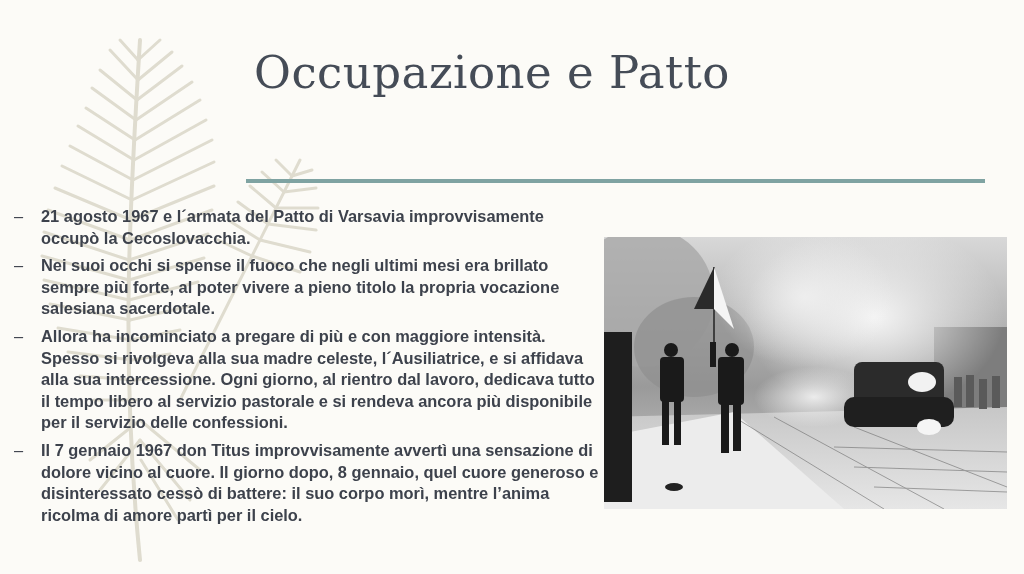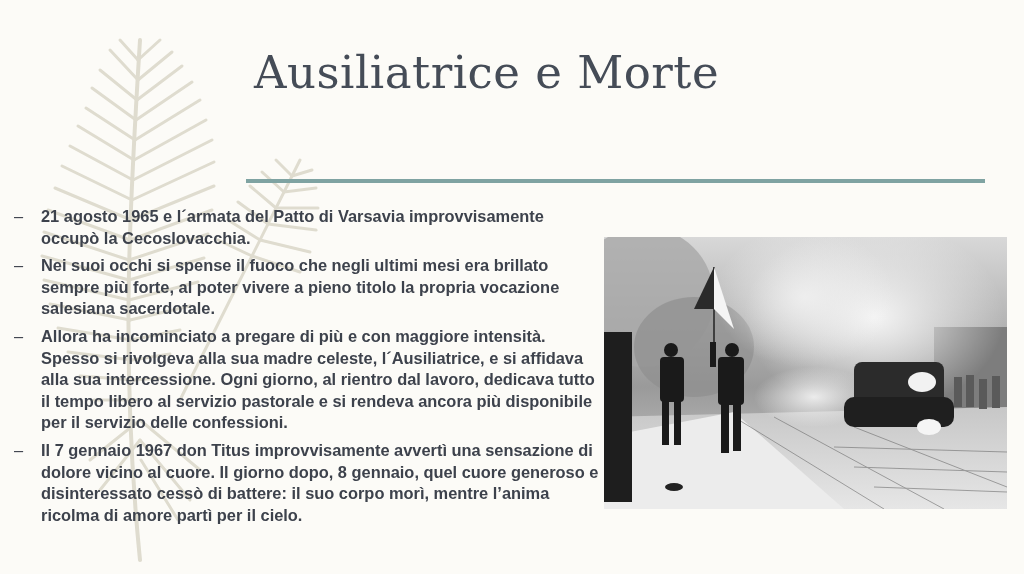--- a/index.html
+++ b/index.html
@@ -150,28 +150,28 @@
       <path d="M252 256 L 218 240"></path>
 
       <path d="M140 420 L 200 470"></path>
       <path d="M140 440 L 190 500"></path>
       <path d="M141 460 L 178 520"></path>
       <path d="M140 420 L 90 460"></path>
       <path d="M140 440 L 100 490"></path>
     </g>
   </svg>
 
-  <h1 class="title">Ausiliatrice e Morte</h1>
+  <h1 class="title">Occupazione e Patto</h1>
 
   <div class="divider"></div>
 
   <ul class="body-list">
     <li>
       <span class="dash">–</span>
-      <span>21 agosto 1965 e l´armata del Patto di Varsavia improvvisamente occupò la Cecoslovacchia.</span>
+      <span>21 agosto 1967 e l´armata del Patto di Varsavia improvvisamente occupò la Cecoslovacchia.</span>
     </li>
     <li>
       <span class="dash">–</span>
       <span>Nei suoi occhi si spense il fuoco che negli ultimi mesi era brillato sempre più forte, al poter vivere a pieno titolo la propria vocazione salesiana sacerdotale.</span>
     </li>
     <li>
       <span class="dash">–</span>
       <span>Allora ha incominciato a pregare di più e con maggiore intensità. Spesso si rivolgeva alla sua madre celeste, l´Ausiliatrice, e si affidava alla sua intercessione. Ogni giorno, al rientro dal lavoro, dedicava tutto il tempo libero al servizio pastorale e si rendeva ancora più disponibile per il servizio delle confessioni.</span>
     </li>
     <li>

